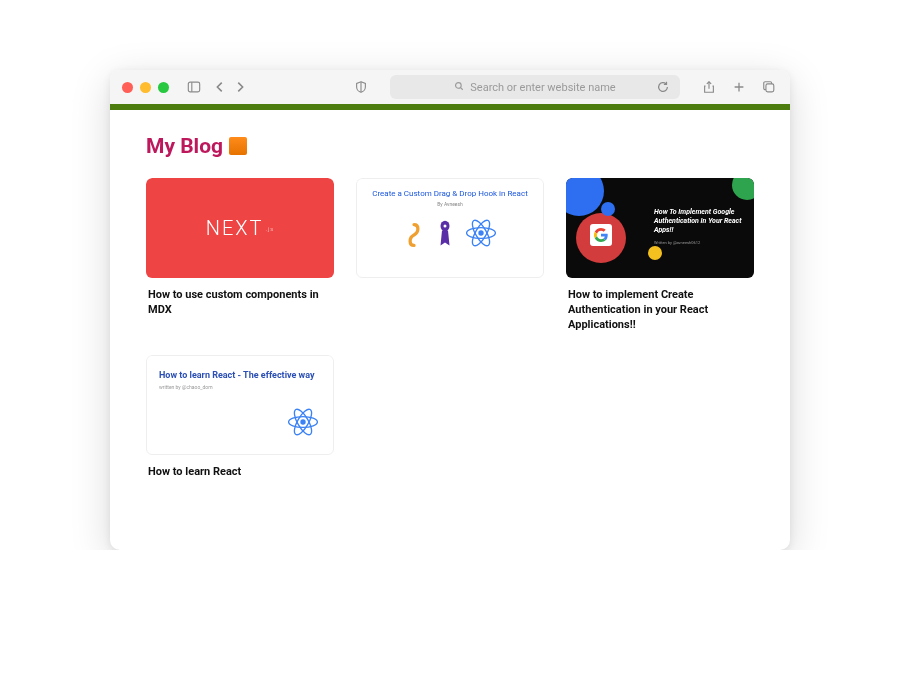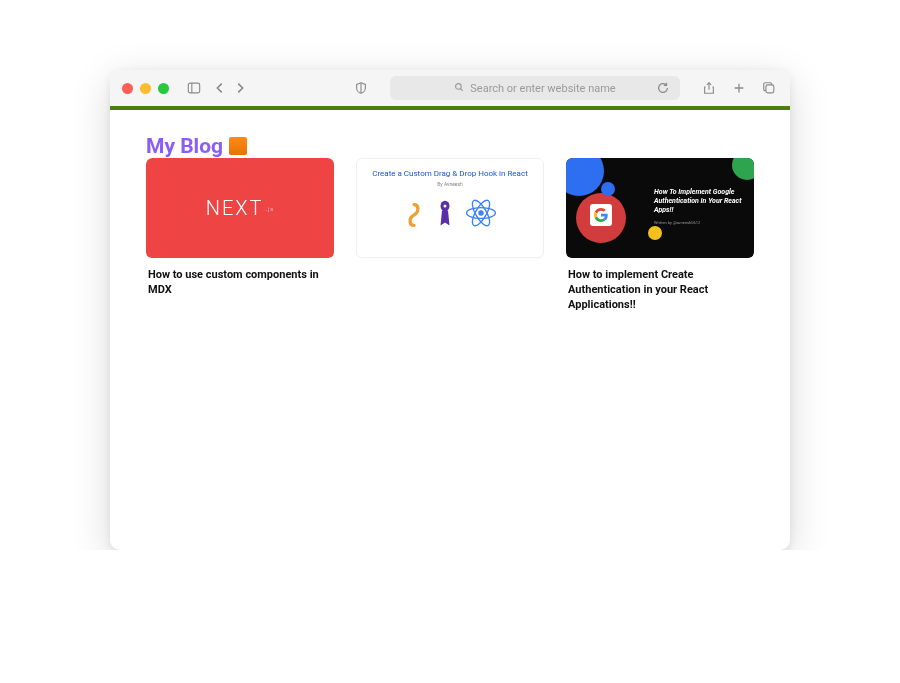--- a/index.html
+++ b/index.html
@@ -14,21 +14,21 @@
     .browser-window {
       width: 680px;
       background: #fff;
       border-radius: 10px;
       box-shadow: 0 10px 40px rgba(0,0,0,0.15), 0 2px 8px rgba(0,0,0,0.08);
       overflow: hidden;
     }
     .titlebar {
       height: 40px;
       background: #f5f5f5;
-      border-bottom: 4px solid #4d7c0f;
+      border-bottom: 6px solid #4d7c0f;
       display: flex;
       align-items: center;
       padding: 0 12px;
       gap: 8px;
     }
     .traffic-lights { display: flex; gap: 7px; margin-right: 8px; }
     .tl { width: 11px; height: 11px; border-radius: 50%; }
     .tl.red { background: #ff5f57; }
     .tl.yellow { background: #febc2e; }
     .tl.green { background: #28c840; }
@@ -56,23 +56,24 @@
     }
     .addr-bar .reload {
       position: absolute; right: 8px;
     }
     .right-icons { display: flex; gap: 12px; }
     .content {
       padding: 24px 36px 40px 36px;
       min-height: 440px;
     }
     .page-title {
-      color: #8b5cf6;
+      color: #be185d;
       font-size: 21px;
       font-weight: 700;
+      margin-bottom: 20px;
       display: flex;
       align-items: center;
       gap: 6px;
     }
     .page-title .book-icon {
       display: inline-block;
       width: 18px; height: 18px;
       background: linear-gradient(180deg, #ff8c1a 0%, #e67300 100%);
       border-radius: 2px;
       position: relative;
@@ -324,16 +325,33 @@
                 <path fill="#FBBC05" d="M10.53 28.59c-.48-1.45-.76-2.99-.76-4.59s.27-3.14.76-4.59l-7.98-6.19C.92 16.46 0 20.12 0 24c0 3.88.92 7.54 2.56 10.78l7.97-6.19z"></path>
                 <path fill="#34A853" d="M24 48c6.48 0 11.93-2.13 15.89-5.81l-7.73-6c-2.15 1.45-4.92 2.3-8.16 2.3-6.26 0-11.57-4.22-13.47-9.91l-7.98 6.19C6.51 42.62 14.62 48 24 48z"></path>
               </svg>
           </div>
           <div class="g-text">How To Implement Google Authentication In Your React Apps!!</div>
           <div class="g-sub">Written by   @avneesh0612</div>
         </div>
         <div class="card-title">How to implement Create Authentication in your React Applications!!</div>
       </div>
 
+      <div class="card">
+        <div class="thumb learn">
+          <div class="lr-title">How to learn React - The effective way</div>
+          <div class="lr-sub">written by @chaoo_dom</div>
+          <span class="react-atom">
+            <svg viewBox="0 0 40 40">
+                <g fill="none" stroke="#3b82f6" stroke-width="1.5">
+                  <ellipse cx="20" cy="20" rx="16" ry="6"></ellipse>
+                  <ellipse cx="20" cy="20" rx="16" ry="6" transform="rotate(60 20 20)"></ellipse>
+                  <ellipse cx="20" cy="20" rx="16" ry="6" transform="rotate(-60 20 20)"></ellipse>
+                </g>
+                <circle cx="20" cy="20" r="3" fill="#3b82f6"></circle>
+              </svg>
+          </span>
+        </div>
+        <div class="card-title">How to learn React</div>
+      </div>
 
     </div>
   </div>
 </div>
 
 </body></html>

